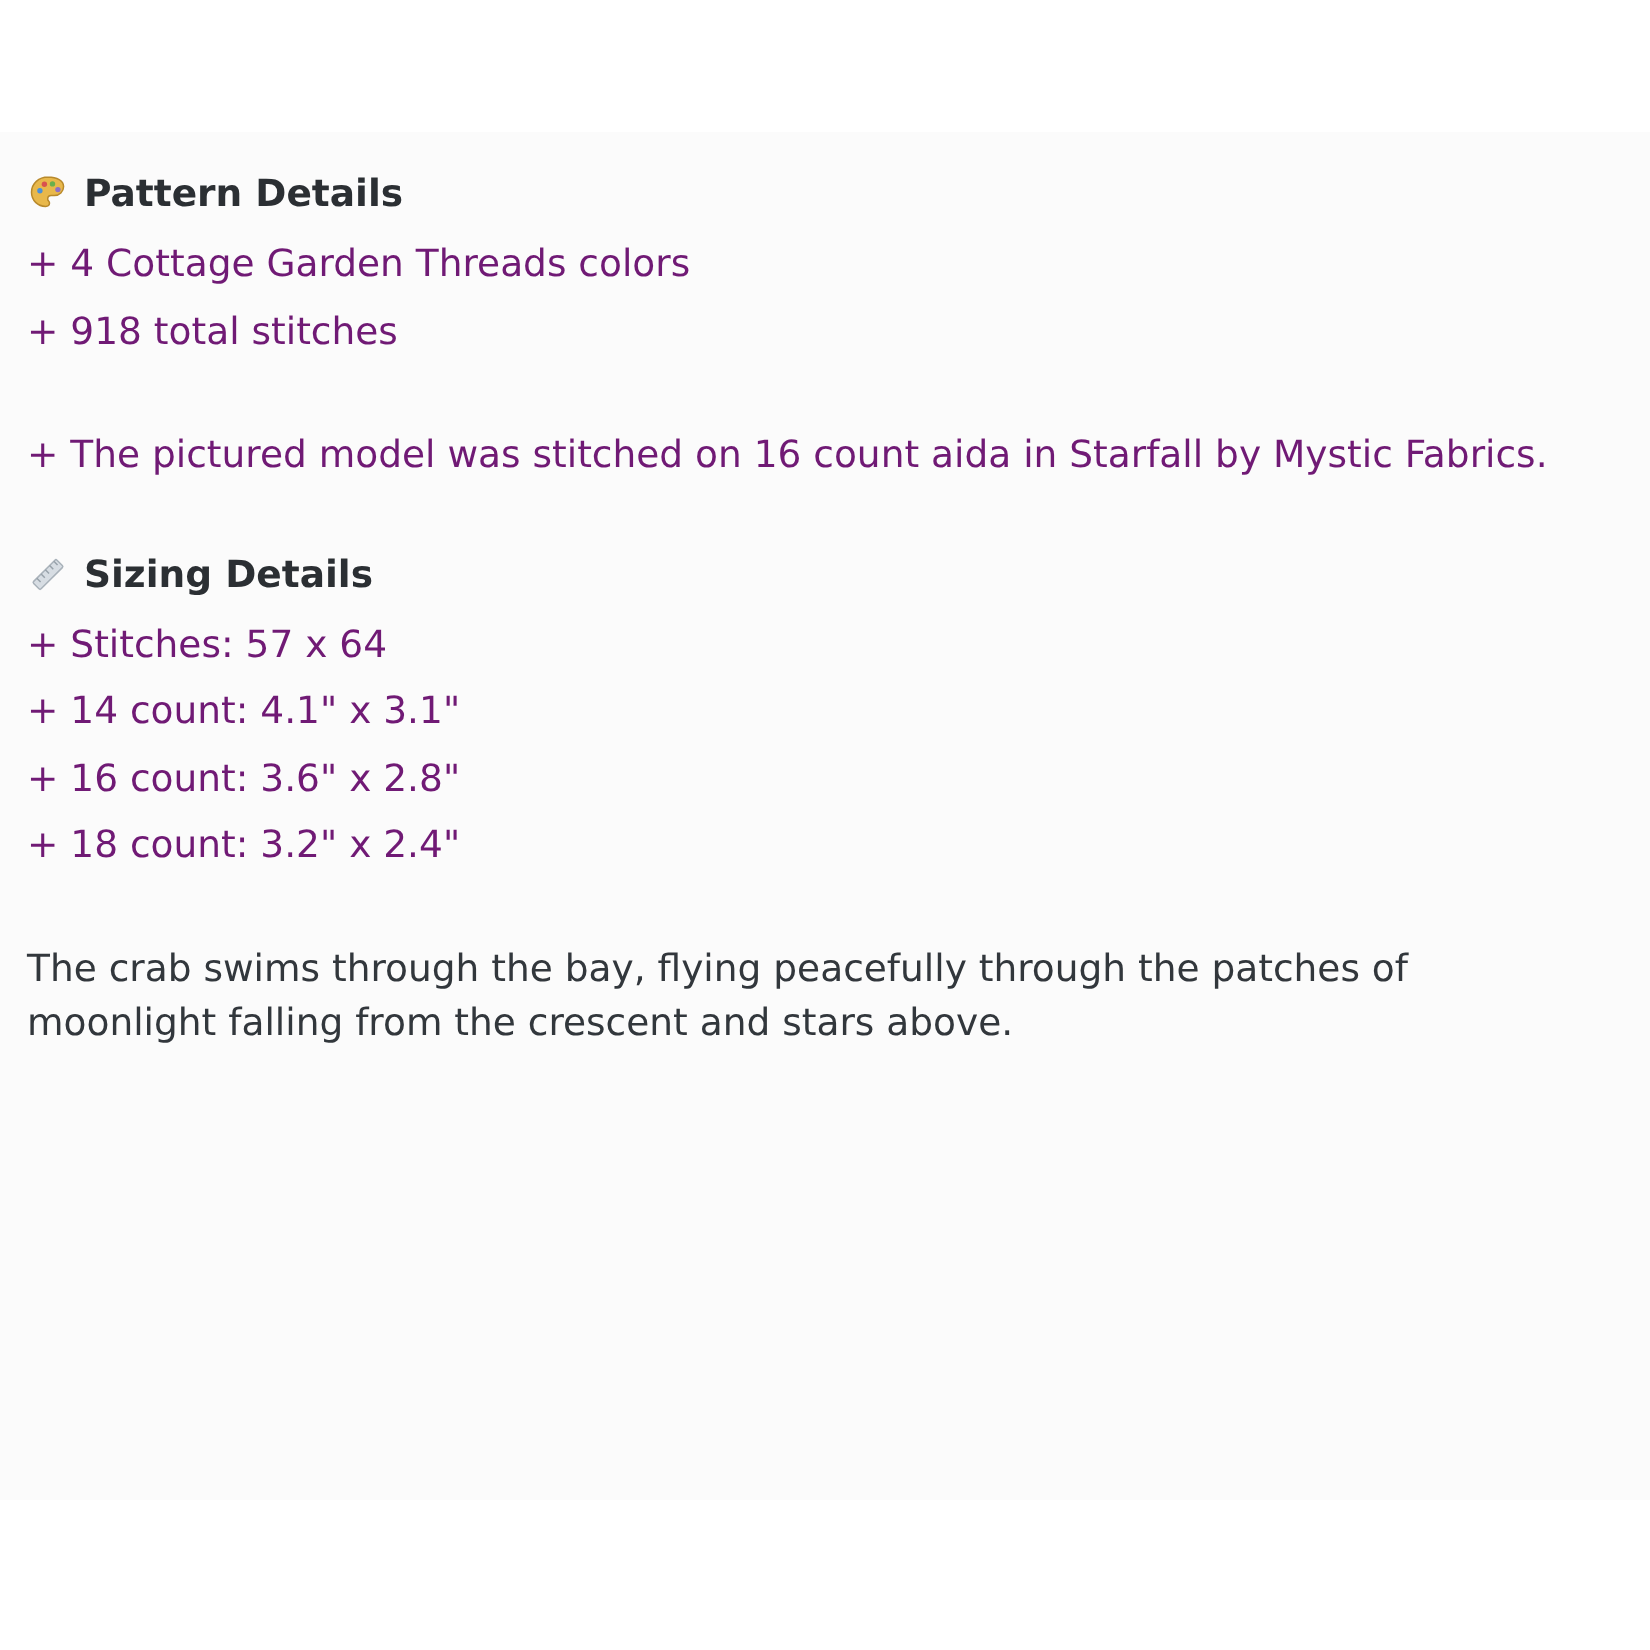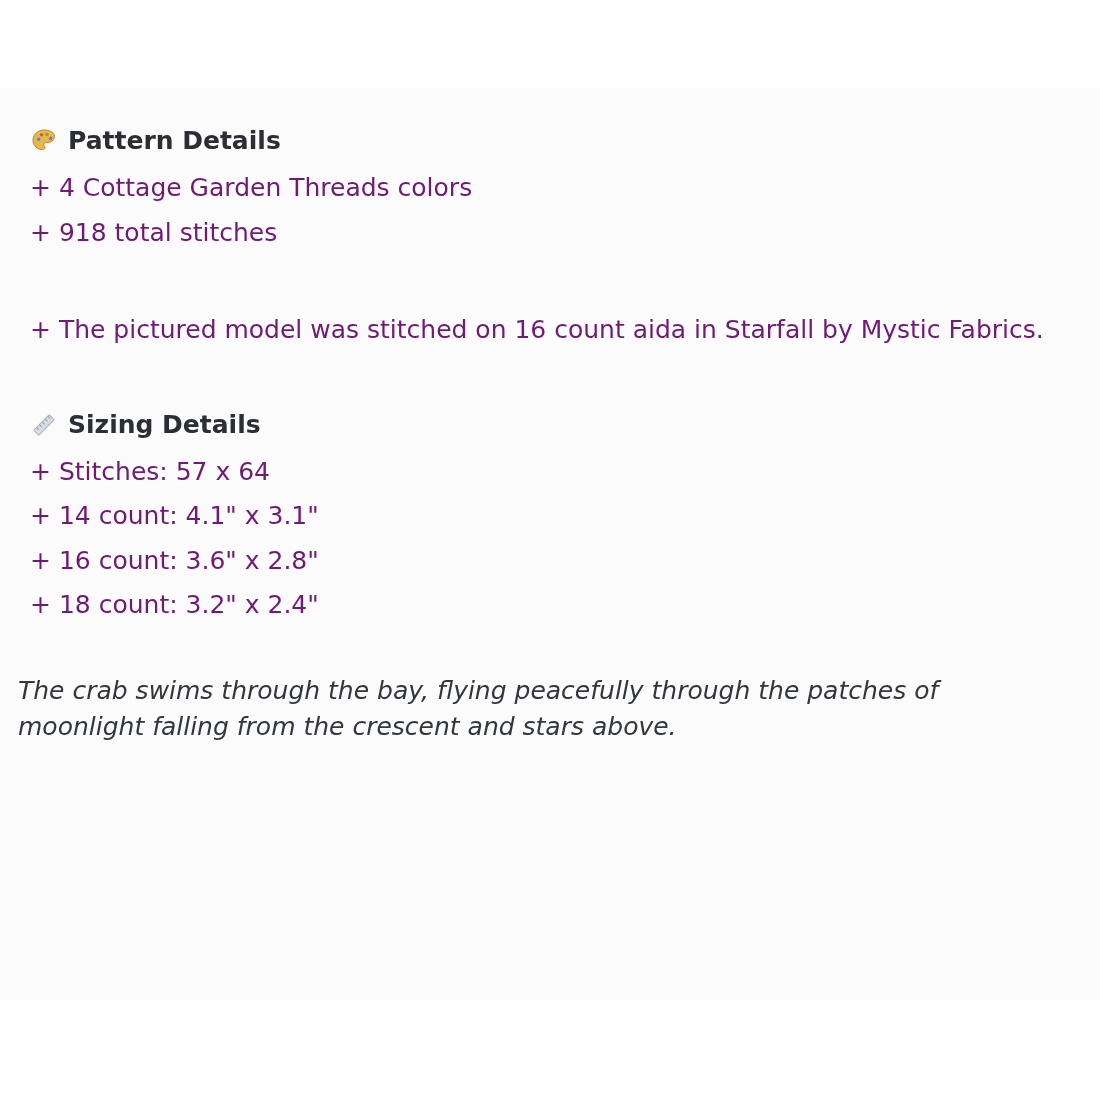--- a/index.html
+++ b/index.html
@@ -18,21 +18,21 @@
     position: absolute;
     left: 0;
     top: 88px;
     width: 1100px;
     height: 912px;
     background: #fbfbfb;
     box-sizing: border-box;
     padding: 26px 40px 0 18px;
   }
   .section {
-    margin: 12px;
+    margin: 0;
   }
   .section-heading {
     font-size: 25px;
     font-weight: bold;
     color: #2b2f33;
     line-height: 1.2;
     margin: 0 0 14px 0;
     display: flex;
     align-items: center;
     gap: 10px;
@@ -50,21 +50,20 @@
     font-weight: 400;
   }
   .bullet.wrap {
     max-width: 1046px;
   }
   .gap {
     height: 38px;
   }
   .closing {
     font-size: 25px;
-    font-style: italic;
     line-height: 1.45;
     color: #32373c;
     max-width: 1040px;
     margin: 0;
   }
   .em-palette, .em-scissors, .em-ruler {
     width: 28px;
     height: 28px;
     display: inline-block;
     position: relative;

